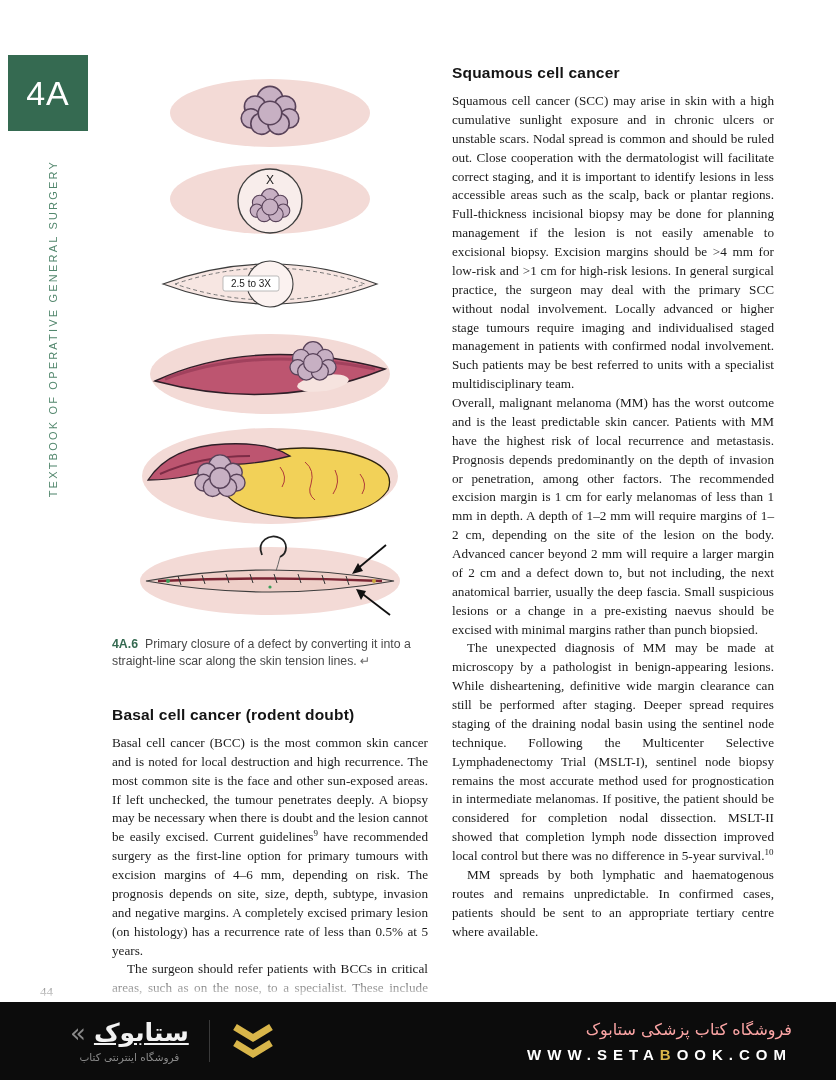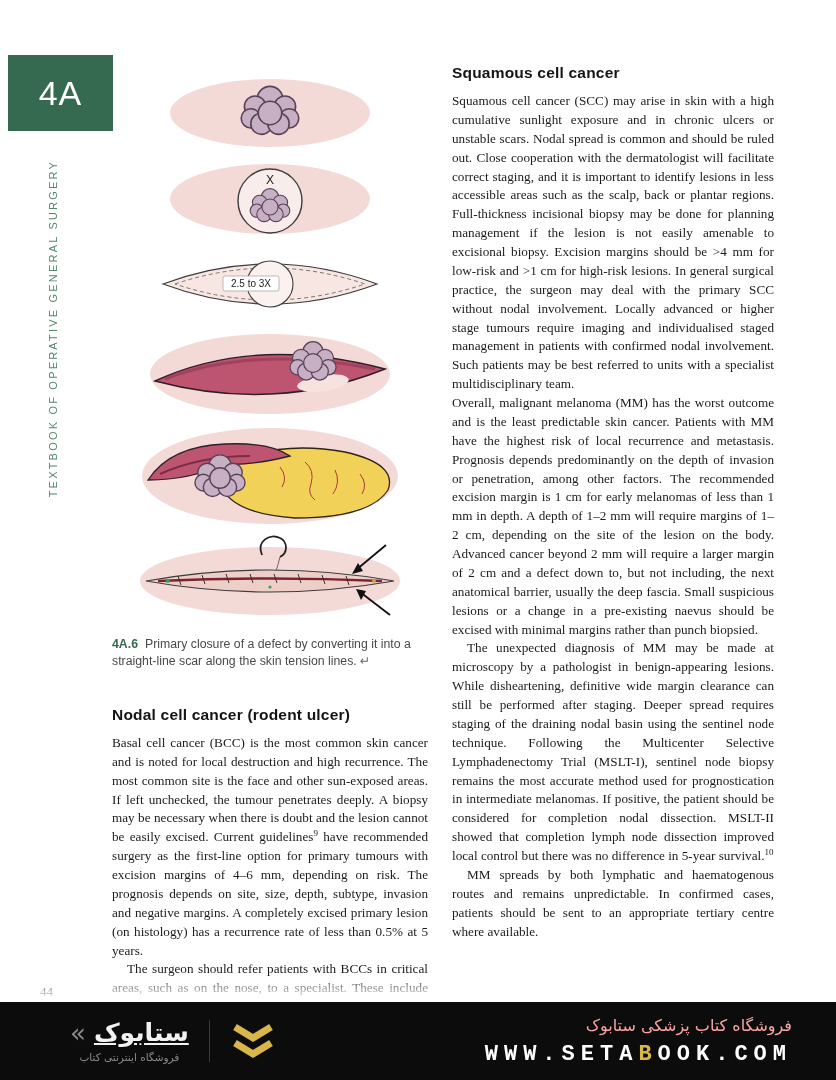--- a/index.html
+++ b/index.html
@@ -1,21 +1,21 @@
 <!DOCTYPE html>
 <html><head>
 <meta charset="utf-8">
 <style>
   * { margin:0; padding:0; box-sizing:border-box; }
   html,body { background:#ffffff; }
   body { font-family:"Liberation Serif", serif; }
   .page { position:relative; width:836px; height:1080px; background:#ffffff; overflow:hidden; margin:0 auto; }
 
   
-  .chapter-tab { position:absolute; left:8px; top:55px; width:105px; height:76px; background:#356a51;
+  .chapter-tab { position:absolute; left:8px; top:55px; width:80px; height:76px; background:#356a51;
     color:#ffffff; display:flex; align-items:center; justify-content:center;
     font-family:"Liberation Sans", sans-serif; font-size:34px; letter-spacing:1px; }
   .vertical-title { position:absolute; left:48px; top:160px; writing-mode:vertical-rl; transform:rotate(180deg);
     color:#52876d; font-family:"Liberation Sans", sans-serif; font-size:11px; letter-spacing:2.2px;
     white-space:nowrap; line-height:1; }
 
   
   .col-left  { position:absolute; left:112px; top:62px; width:316px; }
   .col-right { position:absolute; left:452px; top:58px; width:322px; }
   h2.section-heading { font-family:"Liberation Sans", sans-serif; font-size:15.5px; font-weight:bold;
@@ -41,21 +41,21 @@
     display:flex; align-items:center; justify-content:space-between; padding:0 44px 0 70px; }
   .footer-left { display:flex; align-items:center; gap:20px; }
   .brand { display:flex; flex-direction:column; align-items:center; }
   .brand-row { display:flex; align-items:center; gap:8px; }
   .brand-chevrons { color:#8a8a8a; font-size:26px; line-height:1; font-family:"DejaVu Sans", sans-serif; }
   .brand-name { font-family:"DejaVu Sans", sans-serif; font-size:25px; font-weight:bold; color:#f2f2f2; line-height:1.1;text-decoration:underline; }
   .brand-sub { color:#8a8a8a; font-size:10.5px; margin-top:4px; font-family:"DejaVu Sans", sans-serif; }
   .footer-divider { width:1px; height:42px; background:#3a3a3a; }
   .footer-right { text-align:right; }
   .tagline { color:#fca5a5; font-size:16px; margin-bottom:7px; font-family:"DejaVu Sans", sans-serif; }
-  .url { font-family:Liberation Mono, monospace; font-size:22px; font-weight:bold; letter-spacing:6px; color:#ffffff; }
+  .url { font-family:Liberation Sans, sans-serif; font-size:15px; font-weight:bold; letter-spacing:6px; color:#ffffff; }
   .url .hl { color:#d9b64a; }
 
   .fig { display:block; }
   .fig-label { font-family:"Liberation Sans", sans-serif; }
   .hidden-defs { position:absolute; width:0; height:0; overflow:hidden; }
 </style>
 </head>
 <body>
 
 <svg class="hidden-defs" aria-hidden="true">
@@ -150,21 +150,21 @@
           <line x1="256" y1="16" x2="226" y2="41" stroke="#111111" stroke-width="1.8"></line>
           <polygon points="222,45 228,34 233,42" fill="#111111"></polygon>
           <line x1="260" y1="86" x2="230" y2="63" stroke="#111111" stroke-width="1.8"></line>
           <polygon points="226,60 236,62 231,71" fill="#111111"></polygon>
         </g>
       </svg>
     </div>
 
     <p class="caption"><span class="fig-num">4A.6</span><span>Primary closure of a defect by converting it into a straight-line scar along the skin tension lines.</span><span class="caption-marker">↵</span></p>
 
-    <h2 class="section-heading">Nodal cell cancer (rodent ulcer)</h2>
+    <h2 class="section-heading">Basal cell cancer (rodent doubt)</h2>
     <p class="body"><span>Basal cell cancer (BCC) is the most common skin cancer and is noted for local destruction and high recurrence. The most common site is the face and other sun-exposed areas. If left unchecked, the tumour penetrates deeply. A biopsy may be necessary when there is doubt and the lesion cannot be easily excised. Current guidelines</span><sup class="ref">9</sup><span> have recommended surgery as the first-line option for primary tumours with excision margins of 4–6 mm, depending on risk. The prognosis depends on site, size, depth, subtype, invasion and negative margins. A completely excised primary lesion (on histology) has a recurrence rate of less than 0.5% at 5 years.</span></p>
     <p class="body indent">The surgeon should refer patients with BCCs in critical areas, such as on the nose, to a specialist. These include lesions close to the eyes, nose, ears and mouth that would require complete excision, preferably with</p>
   </div>
 
   <div class="col-right">
     <h2 class="section-heading">Squamous cell cancer</h2>
     <p class="body">Squamous cell cancer (SCC) may arise in skin with a high cumulative sunlight exposure and in chronic ulcers or unstable scars. Nodal spread is common and should be ruled out. Close cooperation with the dermatologist will facilitate correct staging, and it is important to identify lesions in less accessible areas such as the scalp, back or plantar regions. Full-thickness incisional biopsy may be done for planning management if the lesion is not easily amenable to excisional biopsy. Excision margins should be &gt;4 mm for low-risk and &gt;1 cm for high-risk lesions. In general surgical practice, the surgeon may deal with the primary SCC without nodal involvement. Locally advanced or higher stage tumours require imaging and individualised staged management in patients with confirmed nodal involvement. Such patients may be best referred to units with a specialist multidisciplinary team.</p>
 
     <p class="body">Overall, malignant melanoma (MM) has the worst outcome and is the least predictable skin cancer. Patients with MM have the highest risk of local recurrence and metastasis. Prognosis depends predominantly on the depth of invasion or penetration, among other factors. The recommended excision margin is 1 cm for early melanomas of less than 1 mm in depth. A depth of 1–2 mm will require margins of 1–2 cm, depending on the site of the lesion on the body. Advanced cancer beyond 2 mm will require a larger margin of 2 cm and a defect down to, but not including, the next anatomical barrier, usually the deep fascia. Small suspicious lesions or a change in a pre-existing naevus should be excised with minimal margins rather than punch biopsied.</p>
     <p class="body indent"><span>The unexpected diagnosis of MM may be made at microscopy by a pathologist in benign-appearing lesions. While disheartening, definitive wide margin clearance can still be performed after staging. Deeper spread requires staging of the draining nodal basin using the sentinel node technique. Following the Multicenter Selective Lymphadenectomy Trial (MSLT-I), sentinel node biopsy remains the most accurate method used for prognostication in intermediate melanomas. If positive, the patient should be considered for completion nodal dissection. MSLT-II showed that completion lymph node dissection improved local control but there was no difference in 5-year survival.</span><sup class="ref">10</sup></p>

